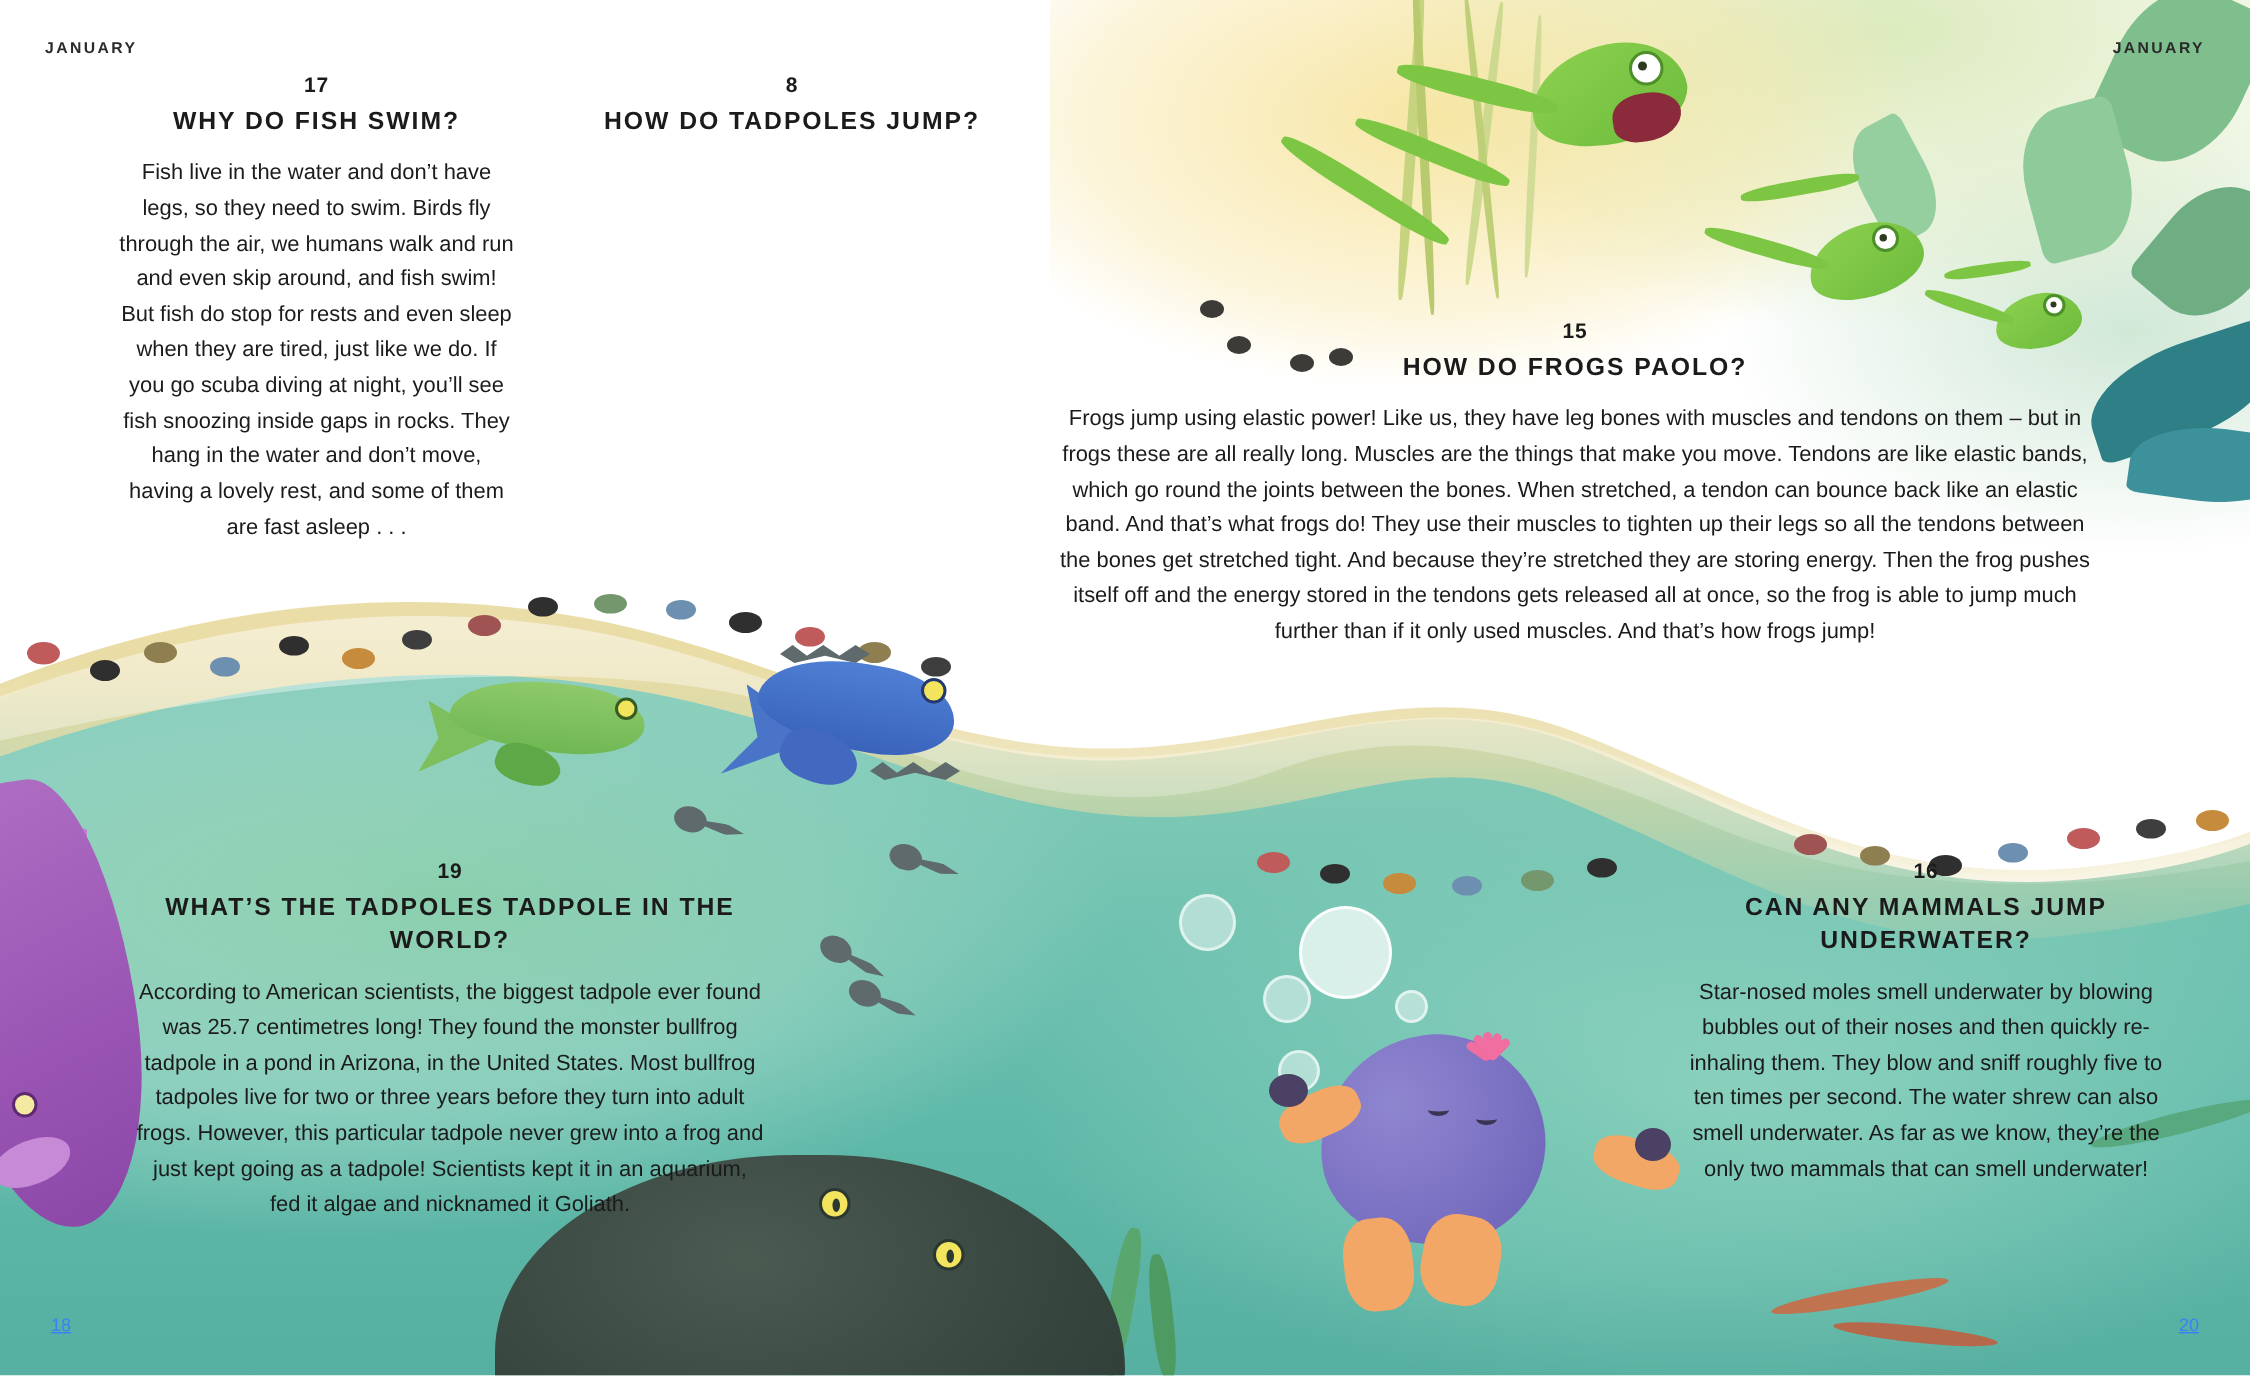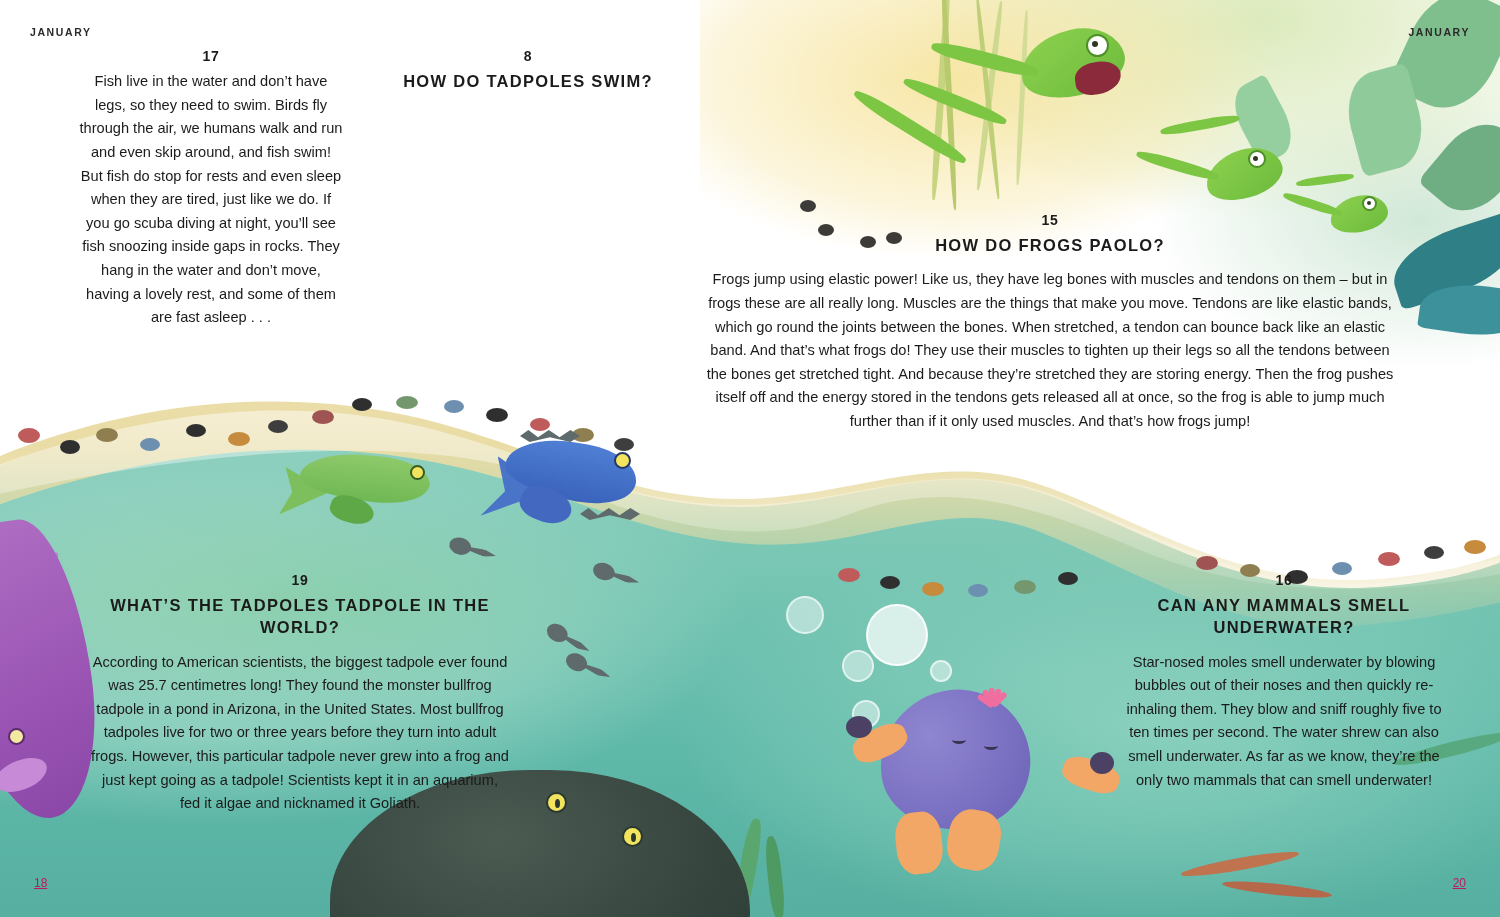--- a/index.html
+++ b/index.html
@@ -148,21 +148,21 @@
 
   
   .txt { position: absolute; color: #1b1b1b; }
 
   .running-head {
     font-size: 10.5px;
     letter-spacing: 1.6px;
     font-weight: 700;
     color: #2a2a2a;
   }
-  .folio { font-size: 12px; color: #be185d; text-decoration: underline; }
+  .folio { font-size: 12px; color: #3b82f6; text-decoration: underline; }
 
   .qnum {
     font-size: 14px;
     font-weight: 700;
     letter-spacing: 0.6px;
     text-align: center;
     margin: 0 0 6px 0;
   }
   .qtitle {
     font-size: 16.5px;
@@ -376,42 +376,43 @@
       <span style="transform:rotate(20deg);"></span>
       <span style="transform:rotate(45deg);"></span>
     </div>
   </div>
 
   <div class="txt running-head" id="head-left">JANUARY</div>
   <div class="txt running-head" id="head-right">JANUARY</div>
 
   <div class="txt" id="b12">
     <p class="qnum">17</p>
+    <h2 class="qtitle">WHY DO FISH SWIM?</h2>
     <p class="body">Fish live in the water and don’t have legs, so they need to swim. Birds fly through the air, we humans walk and run and even skip around, and fish swim! But fish do stop for rests and even sleep when they are tired, just like we do. If you go scuba diving at night, you’ll see fish snoozing inside gaps in rocks. They hang in the water and don’t move, having a lovely rest, and some of them are fast asleep . . .</p>
   </div>
 
   <div class="txt" id="b13">
     <p class="qnum">8</p>
-    <h2 class="qtitle">HOW DO TADPOLES SWIM?</h2>
+    <h2 class="qtitle">HOW DO TADPOLES JUMP?</h2>
   </div>
 
   <div class="txt" id="b15">
     <p class="qnum">15</p>
     <h2 class="qtitle">HOW DO FROGS PAOLO?</h2>
     <p class="body">Frogs jump using elastic power! Like us, they have leg bones with muscles and tendons on them – but in frogs these are all really long. Muscles are the things that make you move. Tendons are like elastic bands, which go round the joints between the bones. When stretched, a tendon can bounce back like an elastic band. And that’s what frogs do! They use their muscles to tighten up their legs so all the tendons between the bones get stretched tight. And because they’re stretched they are storing energy. Then the frog pushes itself off and the energy stored in the tendons gets released all at once, so the frog is able to jump much further than if it only used muscles. And that’s how frogs jump!</p>
   </div>
 
   <div class="txt" id="b14">
     <p class="qnum">19</p>
     <h2 class="qtitle">WHAT’S THE TADPOLES TADPOLE IN THE WORLD?</h2>
     <p class="body">According to American scientists, the biggest tadpole ever found was 25.7 centimetres long! They found the monster bullfrog tadpole in a pond in Arizona, in the United States. Most bullfrog tadpoles live for two or three years before they turn into adult frogs. However, this particular tadpole never grew into a frog and just kept going as a tadpole! Scientists kept it in an aquarium, fed it algae and nicknamed it Goliath.</p>
   </div>
 
   <div class="txt" id="b16">
     <p class="qnum">16</p>
-    <h2 class="qtitle">CAN ANY MAMMALS SMELL UNDERWATER?</h2>
+    <h2 class="qtitle">CAN ANY MAMMALS JUMP UNDERWATER?</h2>
     <p class="body">Star-nosed moles smell underwater by blowing bubbles out of their noses and then quickly re-inhaling them. They blow and sniff roughly five to ten times per second. The water shrew can also smell underwater. As far as we know, they’re the only two mammals that can smell underwater!</p>
   </div>
 
   <div class="txt folio" id="folio-left">18</div>
   <div class="txt folio" id="folio-right">20</div>
 
 </div>
 
 </body></html>

